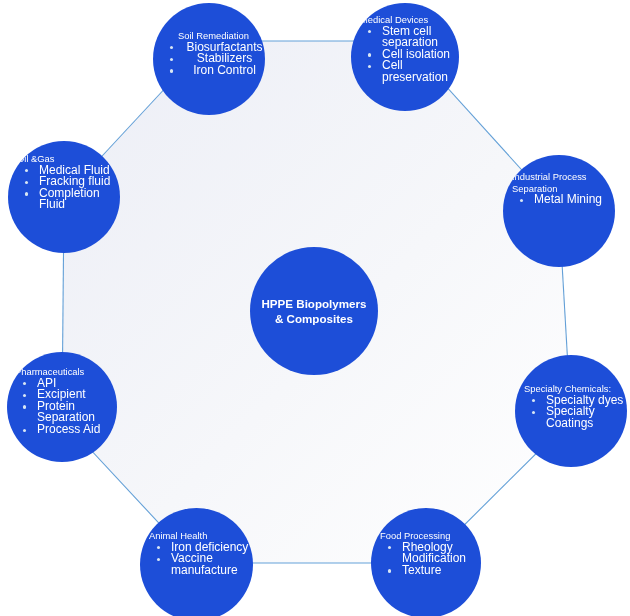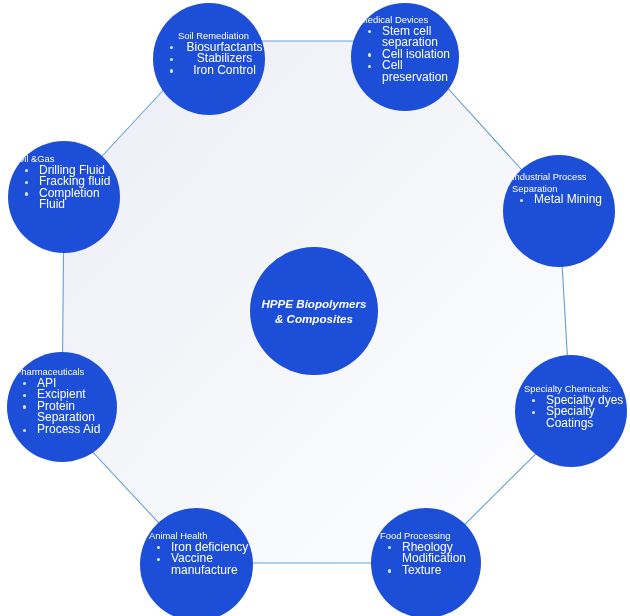--- a/index.html
+++ b/index.html
@@ -89,21 +89,21 @@
   #node-animal .node-inner    { top: 22px; padding-left: 9px; }
 
   #node-pharma    { left: 7px;   top: 352px; width: 110px; height: 110px; }
   #node-pharma .node-inner    { top: 14px; padding-left: 8px; }
 
   #node-oilgas    { left: 8px;   top: 141px; width: 112px; height: 112px; }
   #node-oilgas .node-inner    { top: 12px; padding-left: 9px; }
 
   #node-center {
     left: 250px; top: 247px; width: 128px; height: 128px;
-    display: flex; align-items: center; justify-content: center; font-style: italic;
+    display: flex; align-items: center; justify-content: center;
   }
   #node-center .center-label {
     font-size: 11.6px;
     line-height: 15px;
     font-weight: bold;
     text-align: center;
     color: #ffffff;
     white-space: pre-line;
   }
 </style>
@@ -210,21 +210,21 @@
 Separation</li>
         <li>Process Aid</li>
       </ul>
     </div>
   </div>
 
   <div class="node" id="node-oilgas">
     <div class="node-inner">
       <div class="node-title">Oil &amp;Gas</div>
       <ul class="bullets">
-        <li>Drilling Fluid</li>
+        <li>Medical Fluid</li>
         <li>Fracking fluid</li>
         <li>Completion
 Fluid</li>
       </ul>
     </div>
   </div>
 
   <div class="node" id="node-center">
     <div class="center-label">HPPE Biopolymers
 &amp; Composites</div>

